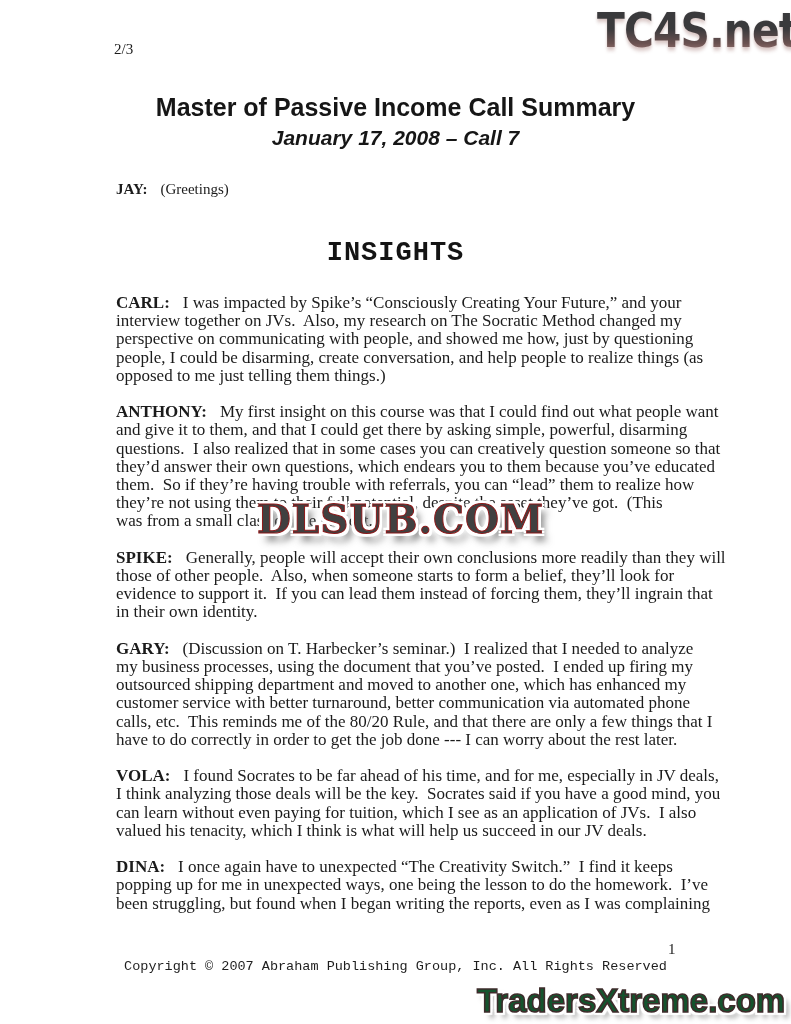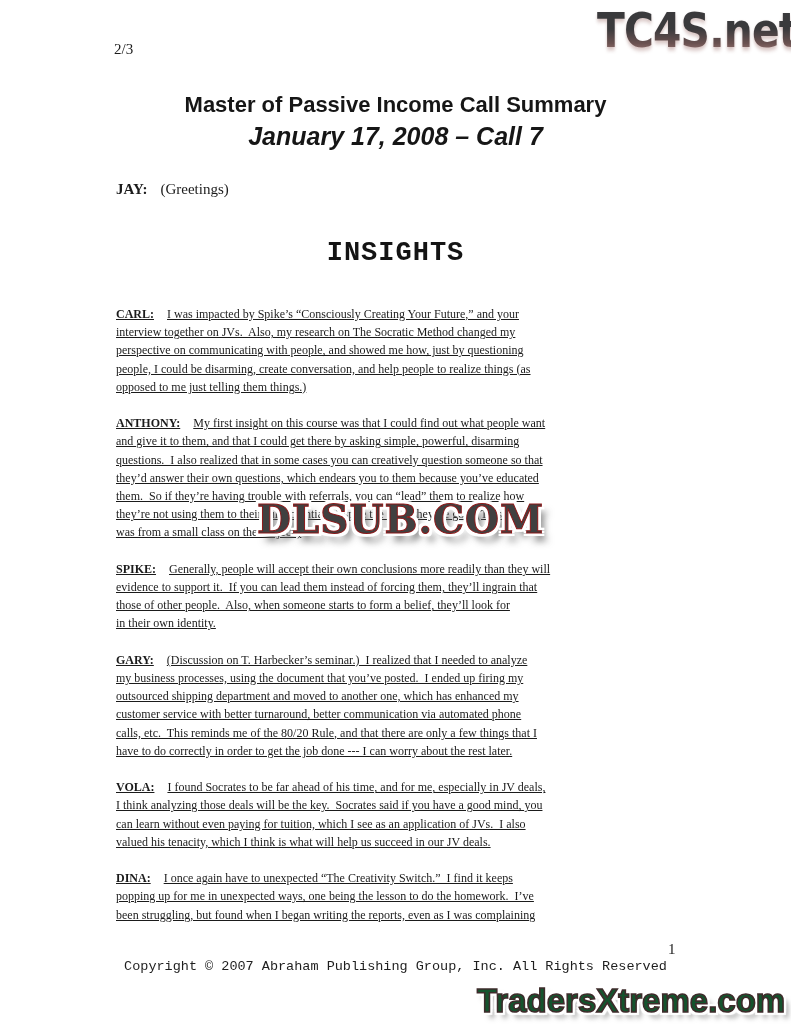--- a/index.html
+++ b/index.html
@@ -30,38 +30,38 @@
     color:transparent;
     filter:drop-shadow(0 3px 2px rgba(160,115,110,0.45));
     white-space:nowrap;
   }
   .doc-title-block{
     position:absolute;left:0;top:92px;width:791px;
     text-align:center;
     font-family:"Liberation Sans", sans-serif;
     color:#161616;
   }
-  .doc-title{font-size:22px;font-weight:bold;line-height:1.2;}
-  .doc-subtitle{font-size:25px;font-weight:bold;font-style:italic;line-height:1.3;margin-top:2px;}
+  .doc-title{font-size:25px;font-weight:bold;line-height:1.2;}
+  .doc-subtitle{font-size:21px;font-weight:bold;font-style:italic;line-height:1.3;margin-top:2px;}
   .jay-line{
     position:absolute;left:116px;top:181px;
     font-size:15px;white-space:pre;
   }
   .speaker{font-weight:bold;margin-right:13px;}
   .section-heading{
     position:absolute;left:0;top:238px;width:791px;
     text-align:center;
     font-size:27px;font-weight:bold;
     letter-spacing:1px;
     color:#141414;
     font-family:Liberation Mono, monospace;
   }
   .content{
-    position:absolute;left:116px;top:305px;width:600px;
-    font-size:12px;line-height:18.2px;text-decoration:underline;
+    position:absolute;left:116px;top:294px;width:600px;
+    font-size:17px;line-height:18.2px;
   }
   .para{margin:0 0 18.2px 0;}
   .line{white-space:pre;}
   
   .dlsub-watermark{
     position:absolute;left:257px;top:496px;
     font-family:"DejaVu Serif", serif;
     font-weight:bold;
     font-size:39px;
     letter-spacing:1px;
@@ -134,22 +134,22 @@
         <div class="line"><span class="speaker">ANTHONY:</span><span>My first insight on this course was that I could find out what people want</span></div>
         <div class="line">and give it to them, and that I could get there by asking simple, powerful, disarming</div>
         <div class="line">questions.  I also realized that in some cases you can creatively question someone so that</div>
         <div class="line">they’d answer their own questions, which endears you to them because you’ve educated</div>
         <div class="line">them.  So if they’re having trouble with referrals, you can “lead” them to realize how</div>
         <div class="line">they’re not using them to their full potential, despite the asset they’ve got.  (This</div>
         <div class="line">was from a small class on the subject.)</div>
       </div>
       <div class="para">
         <div class="line"><span class="speaker">SPIKE:</span><span>Generally, people will accept their own conclusions more readily than they will</span></div>
+        <div class="line">those of other people.  Also, when someone starts to form a belief, they’ll look for</div>
         <div class="line">evidence to support it.  If you can lead them instead of forcing them, they’ll ingrain that</div>
-        <div class="line">those of other people.  Also, when someone starts to form a belief, they’ll look for</div>
         <div class="line">in their own identity.</div>
       </div>
       <div class="para">
         <div class="line"><span class="speaker">GARY:</span><span>(Discussion on T. Harbecker’s seminar.)  I realized that I needed to analyze</span></div>
         <div class="line">my business processes, using the document that you’ve posted.  I ended up firing my</div>
         <div class="line">outsourced shipping department and moved to another one, which has enhanced my</div>
         <div class="line">customer service with better turnaround, better communication via automated phone</div>
         <div class="line">calls, etc.  This reminds me of the 80/20 Rule, and that there are only a few things that I</div>
         <div class="line">have to do correctly in order to get the job done --- I can worry about the rest later.</div>
       </div>

